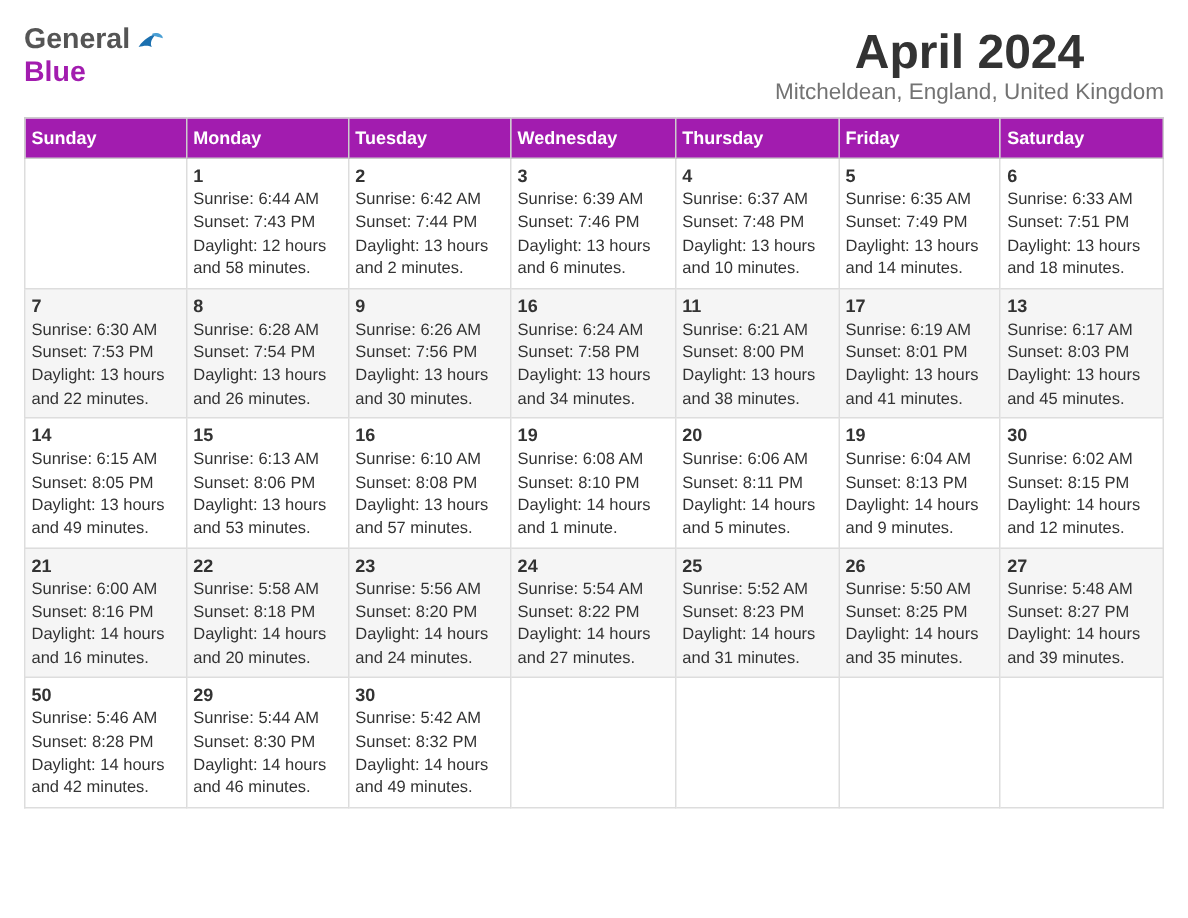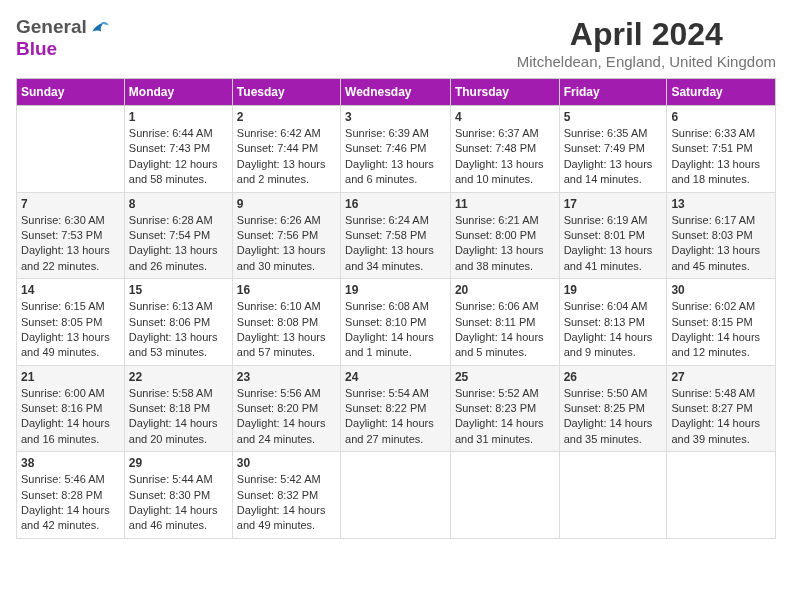--- a/index.html
+++ b/index.html
@@ -237,21 +237,21 @@
           <div class="day-num">26</div>
           <div class="day-info">Sunrise: 5:50 AM<br>Sunset: 8:25 PM<br>Daylight: 14 hours<br>and 35 minutes.</div>
         </td>
         <td>
           <div class="day-num">27</div>
           <div class="day-info">Sunrise: 5:48 AM<br>Sunset: 8:27 PM<br>Daylight: 14 hours<br>and 39 minutes.</div>
         </td>
       </tr>
       <tr>
         <td>
-          <div class="day-num">38</div>
+          <div class="day-num">50</div>
           <div class="day-info">Sunrise: 5:46 AM<br>Sunset: 8:28 PM<br>Daylight: 14 hours<br>and 42 minutes.</div>
         </td>
         <td>
           <div class="day-num">29</div>
           <div class="day-info">Sunrise: 5:44 AM<br>Sunset: 8:30 PM<br>Daylight: 14 hours<br>and 46 minutes.</div>
         </td>
         <td>
           <div class="day-num">30</div>
           <div class="day-info">Sunrise: 5:42 AM<br>Sunset: 8:32 PM<br>Daylight: 14 hours<br>and 49 minutes.</div>
         </td>

